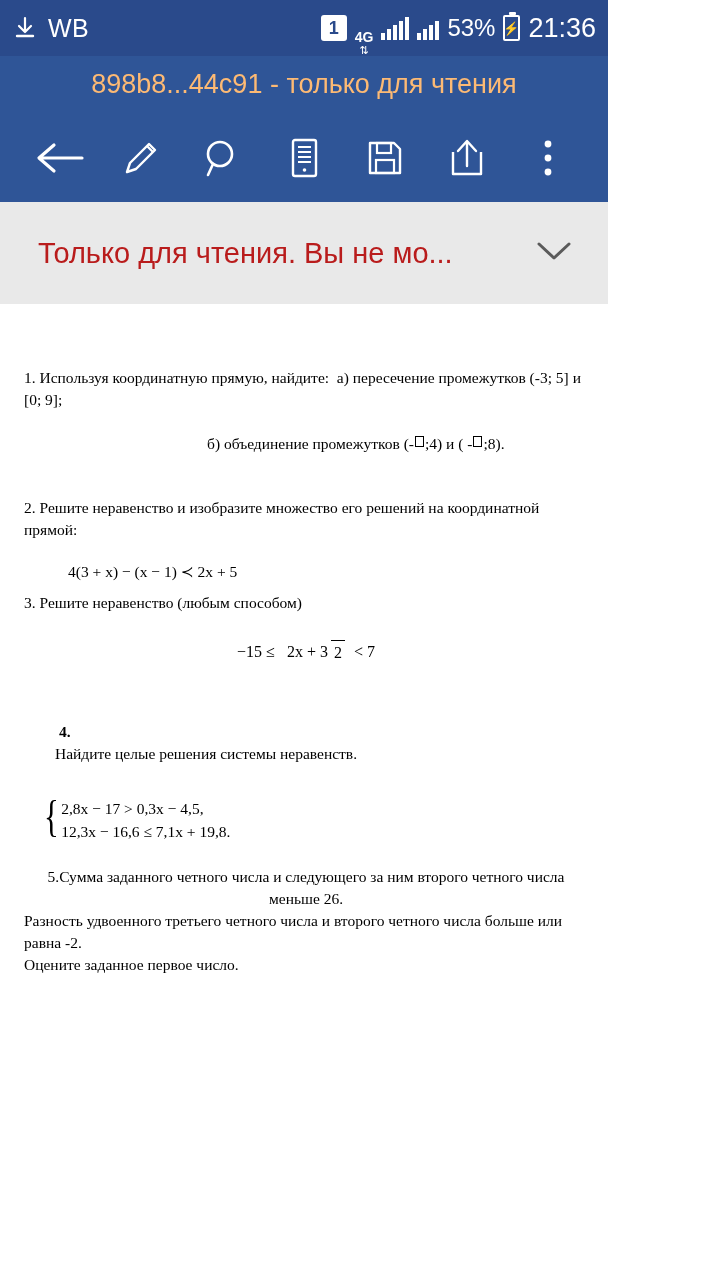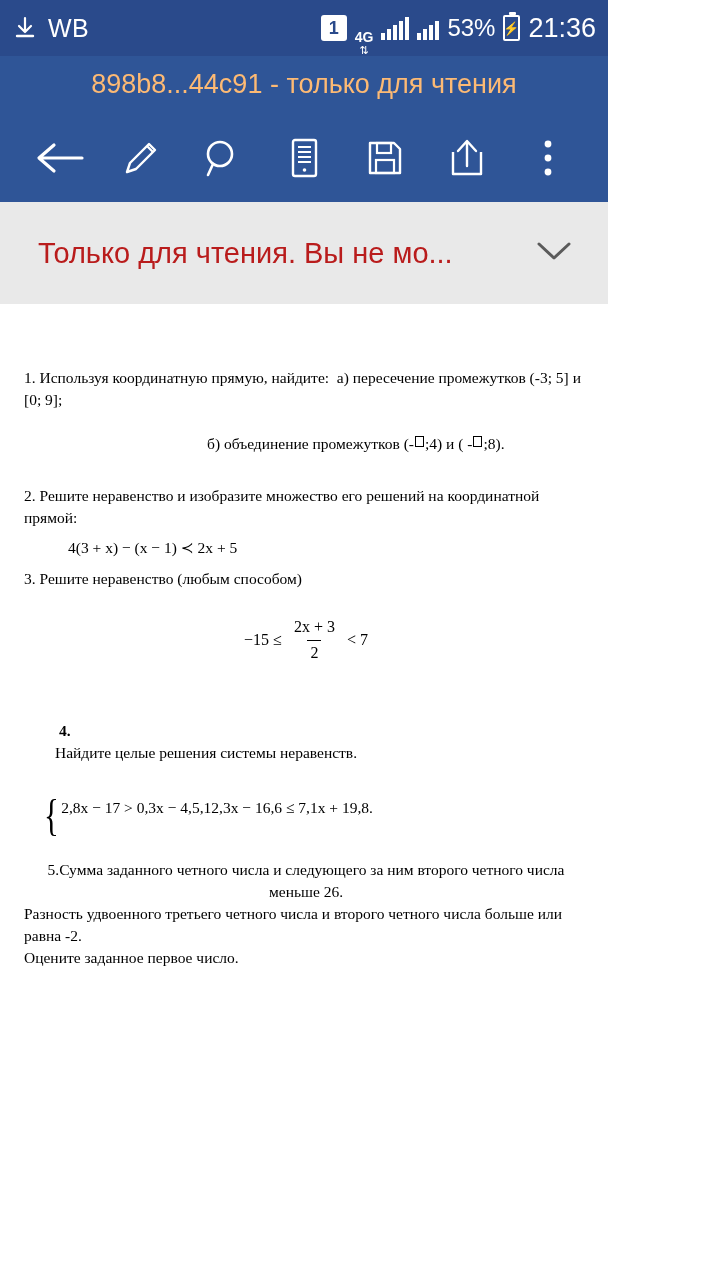--- a/index.html
+++ b/index.html
@@ -157,37 +157,36 @@
     font-family: "Liberation Serif", serif;
   }
   .page {
     padding: 63px 20px 0 24px;
     font-size: 15.5px;
     line-height: 1.42;
   }
   .line { white-space: pre-wrap; }
   .indent-b { padding-left: 152px; }
   .indent-eq { padding-left: 44px; }
-  .gap-sm { margin-top: 8px; }
+  .gap-sm { margin-top: 20px; }
   .gap-md { margin-top: 9px; }
   .gap-lg { margin-top: 22px; text-align: center; }
   .gap-xl { margin-top: 34px; }
 
   
   .frac-block {
     margin-top: 26px;
     display: flex;
     justify-content: center;
     align-items: center;
     font-size: 16px;
   }
   .frac-block .side { padding: 0 4px; }
   .frac {
     display: inline-flex;
-    flex-direction: column;
     align-items: center;
     vertical-align: middle;
     padding: 0 5px;
   }
   .frac .num { padding: 0 3px 1px 3px; font-size: 16px; }
   .frac .den {
     border-top: 1px solid #000;
     padding: 1px 3px 0 3px;
     font-size: 16px;
   }
@@ -204,21 +203,21 @@
   .brace {
     font-size: 44px;
     line-height: 0.92;
     font-family: "Liberation Serif", serif;
     transform: scaleX(0.7);
     transform-origin: left center;
     padding-right: 2px;
   }
   .system .rows {
     display: flex;
-    flex-direction: row;
+    flex-direction: column;
     justify-content: center;
     font-size: 15.5px;
     line-height: 1.52;
     margin-left: -6px;
   }
 
   .sq {
     display: inline-block;
     width: 9px; height: 11px;
     border: 1px solid #000;

